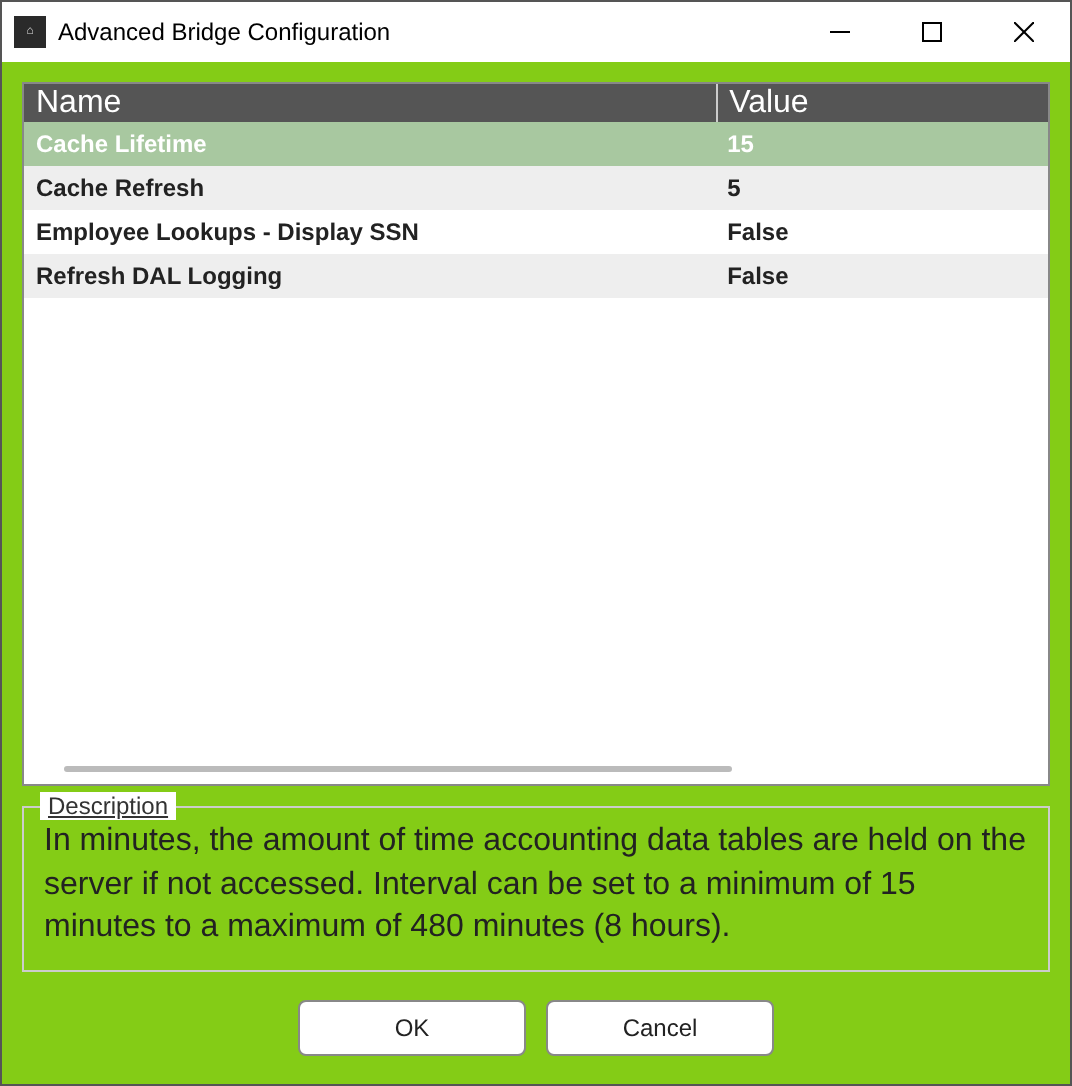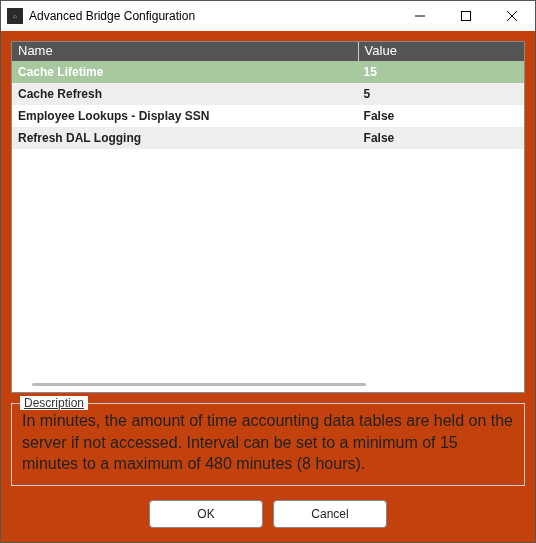--- a/index.html
+++ b/index.html
@@ -13,21 +13,21 @@
     background: #fff;
     overflow: hidden;
   }
   .window {
     width: 536px;
     height: 543px;
     border: 1px solid #555;
     box-sizing: border-box;
     display: flex;
     flex-direction: column;
-    background: #c2410c;
+    background: #84cc16;
   }
   
   .titlebar {
     height: 30px;
     display: flex;
     align-items: center;
     padding-left: 6px;
     background: #fff;
     flex: 0 0 auto;
   }
@@ -79,21 +79,21 @@
     display: flex;
     flex-direction: column;
     min-height: 0;
     background: #fff;
     position: relative;
   }
   .grid-header {
     display: flex;
     background: #555;
     color: #fff;
-    font-size: 13px;
+    font-size: 16px;
     height: 19px;
     flex: 0 0 auto;
   }
   .grid-header .col {
     padding: 1px 6px;
     box-sizing: border-box;
   }
   .grid-header .col + .col {
     border-left: 1px solid #ccc;
   }

